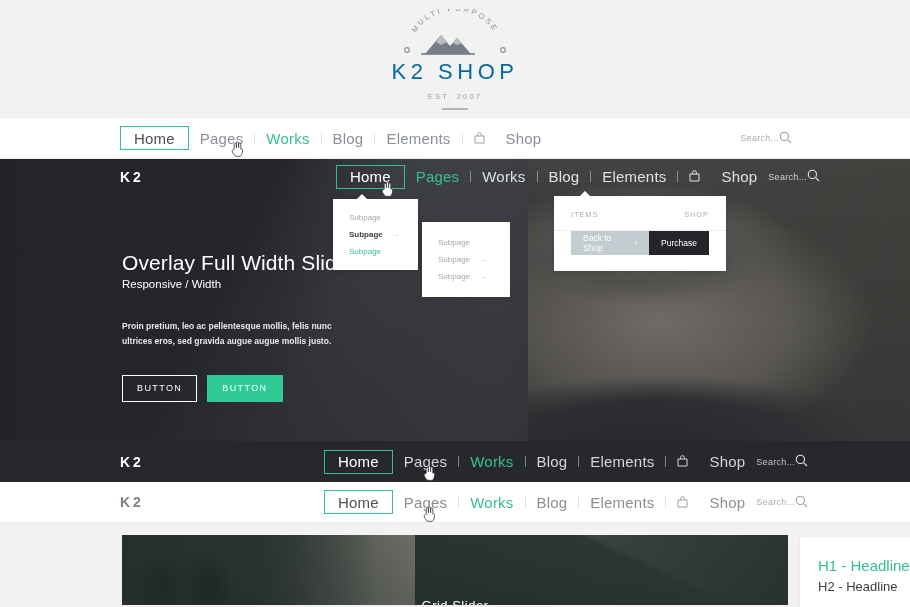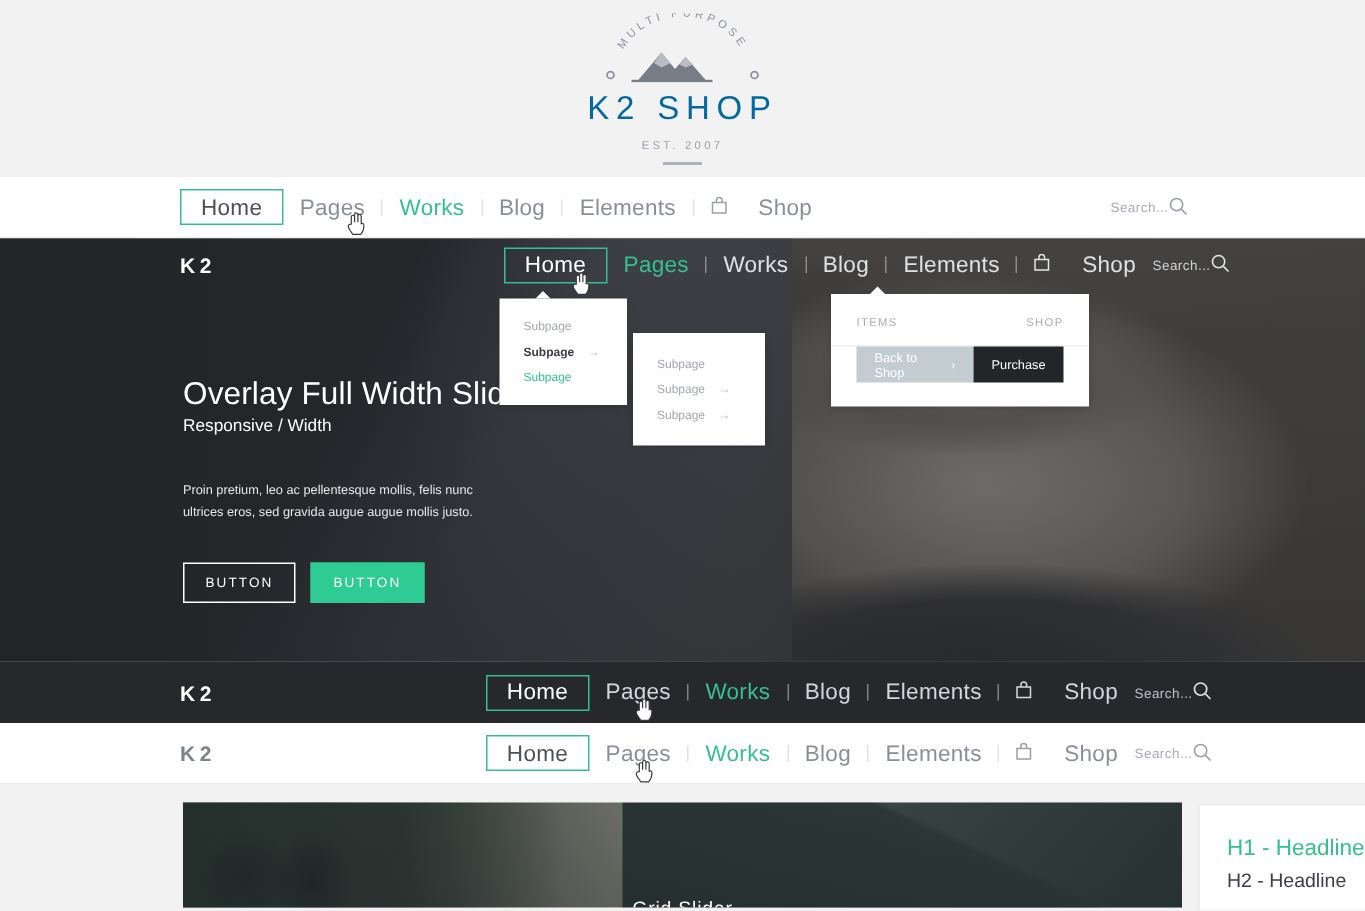--- a/index.html
+++ b/index.html
@@ -101,21 +101,21 @@
     background: linear-gradient(90deg, rgba(35,36,40,.92) 0%, rgba(35,36,40,.72) 30%, rgba(60,60,62,.28) 55%, rgba(96,96,96,.18) 100%);
   }
   .hero-nav { position: absolute; left: 0; top: 0; right: 0; z-index: 6; }
   .hero-nav .navbar { background: transparent; border: none; height: 35px; }
 
   .hero-copy { position: absolute; left: 122px; top: 92px; z-index: 4; }
   .hero-h1 { color: #ffffff; font-size: 21px; font-weight: 400; letter-spacing: .1px; }
   .hero-h2 { color: #ffffff; font-size: 11.5px; font-weight: 400; margin-top: 3px; }
   .hero-p {
     color: #e6e8ea; font-size: 8.5px; line-height: 1.75; margin-top: 29px;
-    max-width: 210px; font-weight: 400;
+    max-width: 210px; font-weight: 700;
   }
   .hero-btns { display: flex; gap: 10px; margin-top: 26px; }
   .btn {
     font-size: 9px; letter-spacing: 1.4px; height: 27px;
     display: flex; align-items: center; justify-content: center;
     min-width: 62px; padding: 0 14px;
   }
   .btn-outline { border: 1px solid #ffffff; color: #ffffff; background: transparent; }
   .btn-green { background: #2ecb94; color: #ffffff; border: 1px solid #2ecb94; }
 

